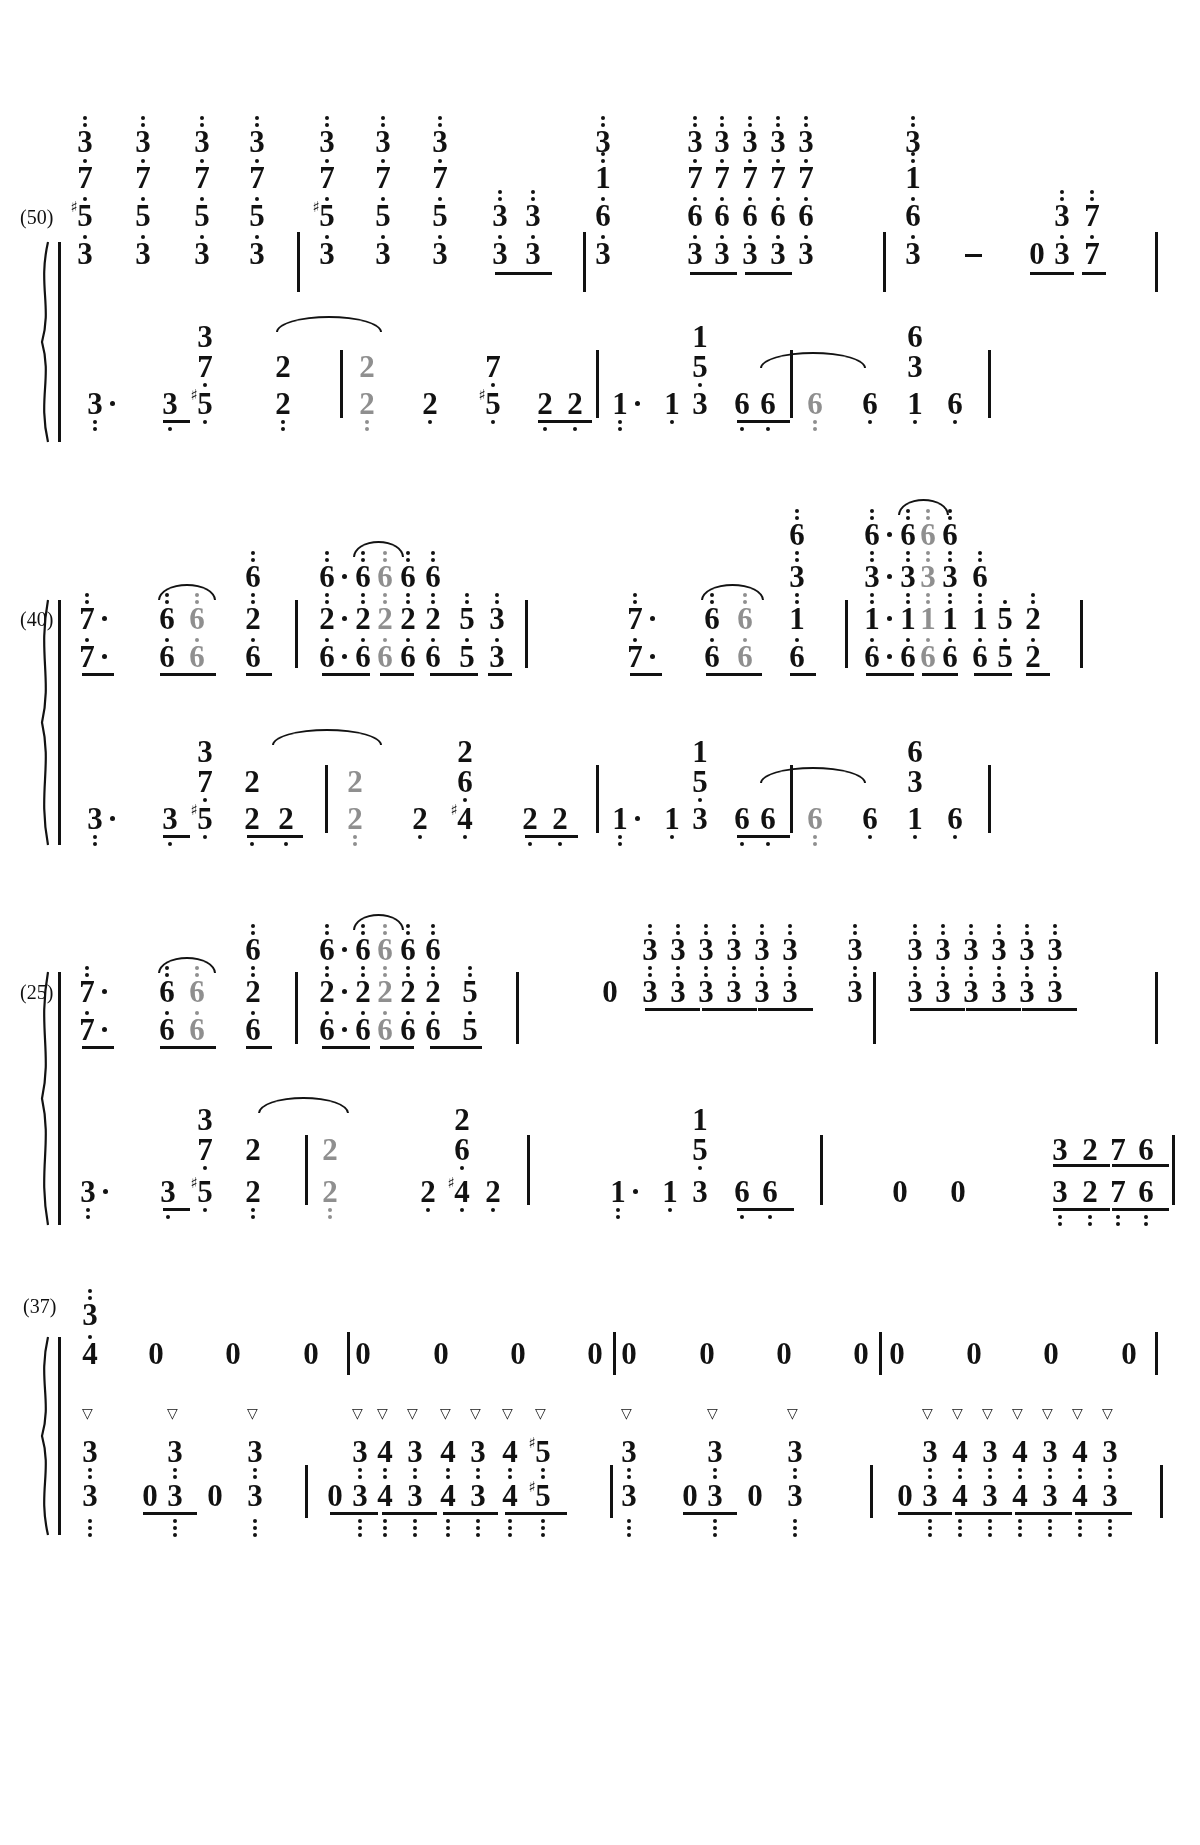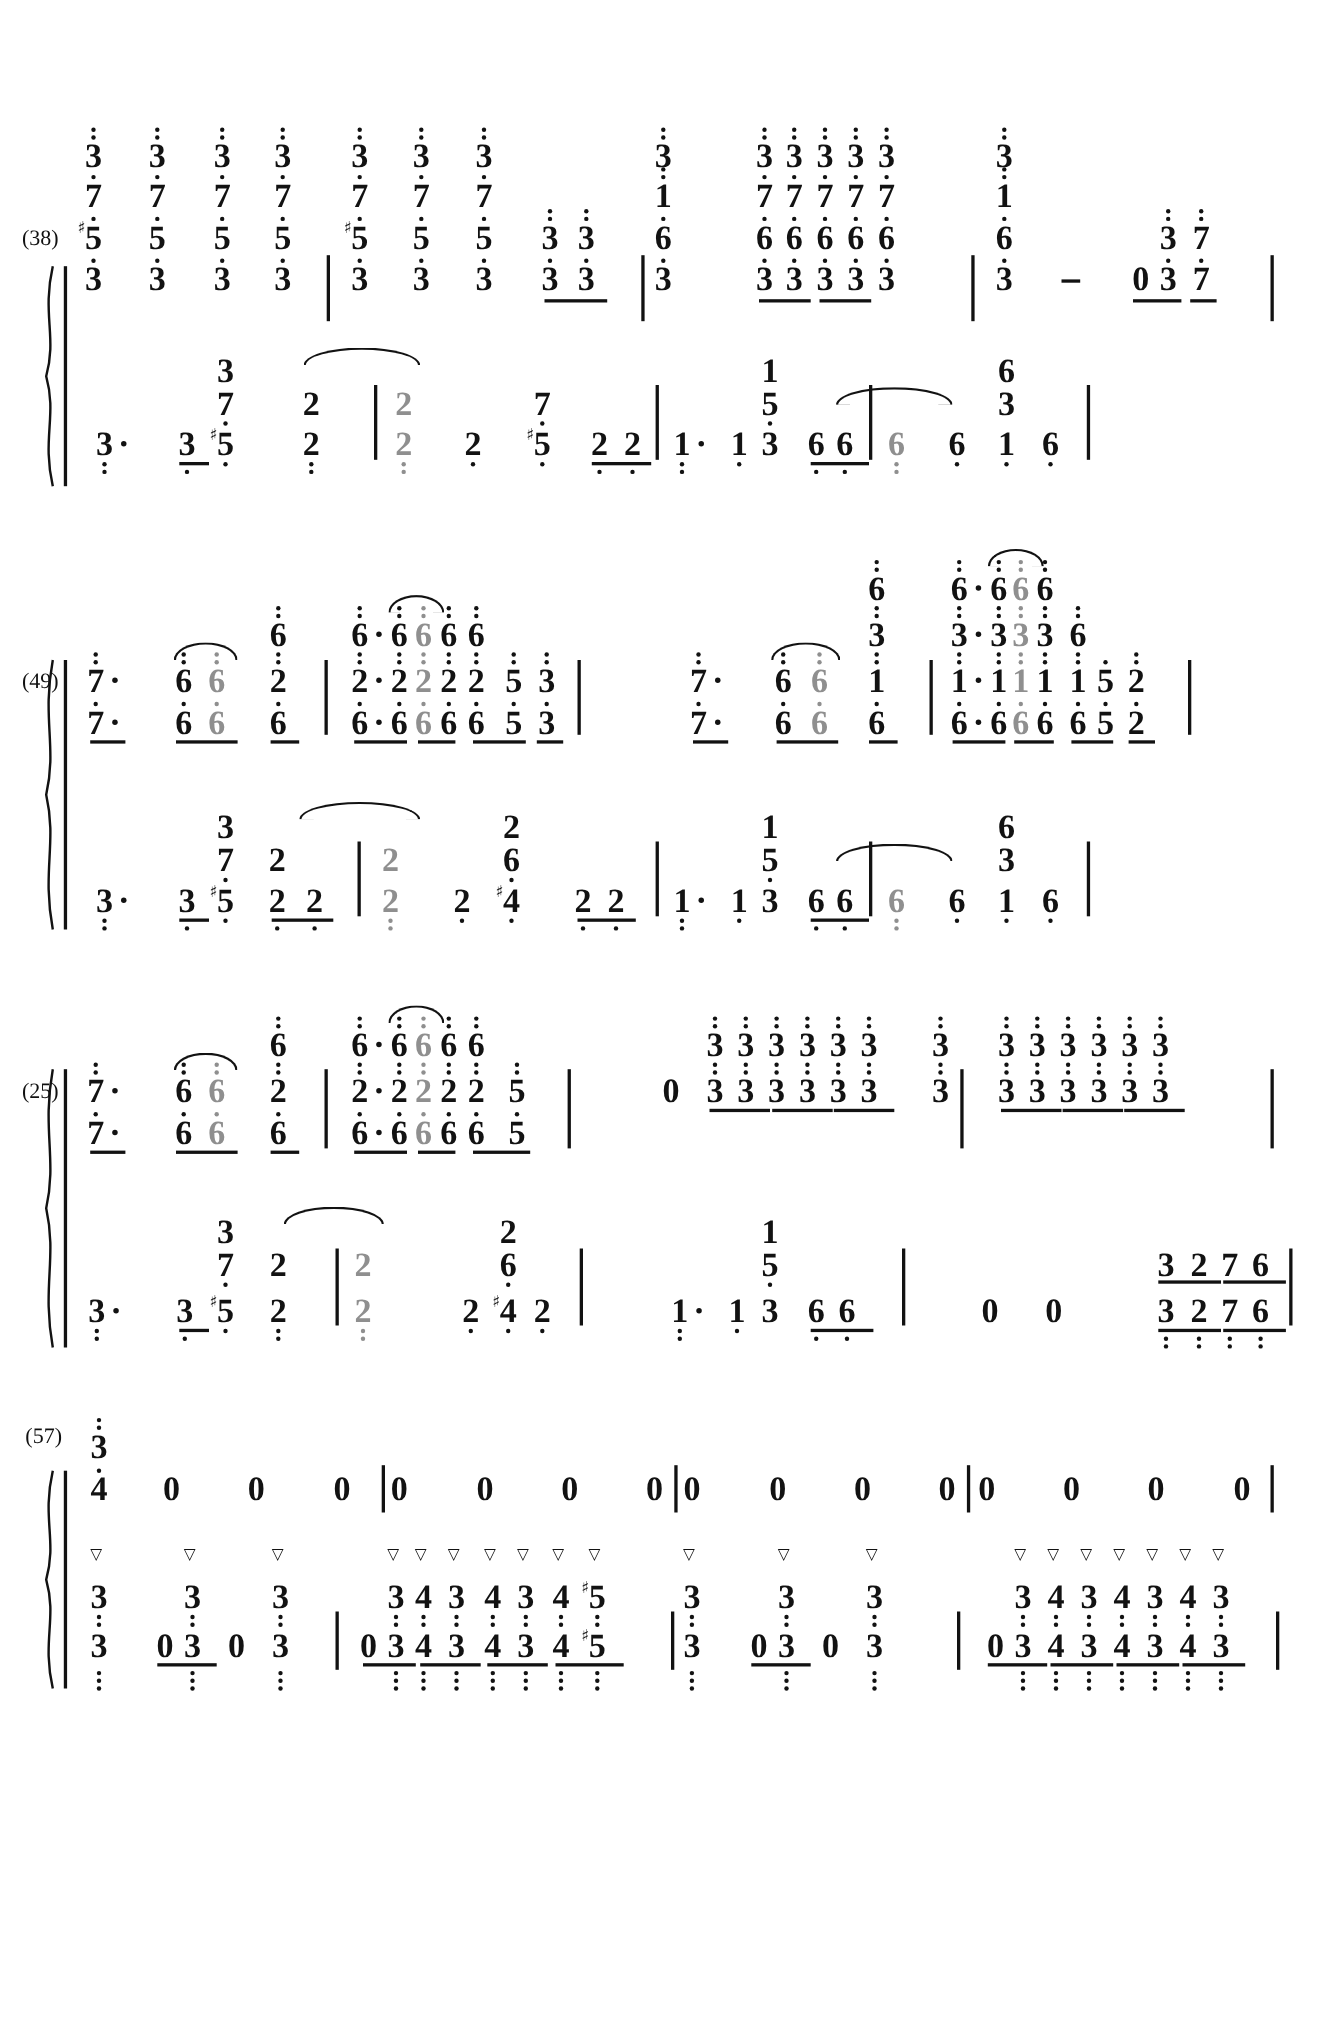--- a/index.html
+++ b/index.html
@@ -23,21 +23,21 @@
        border-radius:50% 50% 0 0 / 100% 100% 0 0;}
   .tri{position:absolute;margin-left:-8px;font:400 14px "DejaVu Sans",sans-serif;color:#121212;line-height:14px;}
   .dash{position:absolute;width:17px;height:3px;background:#121212;margin-left:-8px;}
   svg.brace{position:absolute;overflow:visible;}
 </style>
 </head>
 <body>
 
 <div class="sheet" style="width: 1200px; height: 1845px; background: rgb(255, 255, 255);">
   <section class="sys">
-    <span class="mlabel" style="left: 20px; top: 206px;">(38)</span>
+    <span class="mlabel" style="left: 20px; top: 206px;">(50)</span>
   <svg class="brace" width="22" height="200" style="left: 34px; top: 242px;">
         <path d="M14,0 C4,44 18,64 8,100 C18,136 4,156 14,200" fill="none" stroke="#121212" stroke-width="2.2"></path>
       </svg>
       <div class="bar" style="left: 58px; top: 242px; height: 200px;"></div>
       <div class="bar" style="left: 297px; top: 232px; height: 60px;"></div>
       <div class="bar" style="left: 583px; top: 232px; height: 60px;"></div>
       <div class="bar" style="left: 883px; top: 232px; height: 60px;"></div>
       <div class="bar" style="left: 1155px; top: 232px; height: 60px;"></div>
       <div class="bar" style="left: 340px; top: 350px; height: 68px;"></div>
       <div class="bar" style="left: 596px; top: 350px; height: 68px;"></div>
@@ -608,21 +608,21 @@
         </span>
       </span>
       <span class="note" style="left: 955px; top: 392px;">
         <span class="dg">6</span>
         <span class="dcol bl">
           <i class="dot"></i>
         </span>
       </span>
     </section>
   <section class="sys">
-    <span class="mlabel" style="left: 20px; top: 608px;">(49)</span>
+    <span class="mlabel" style="left: 20px; top: 608px;">(40)</span>
   <svg class="brace" width="22" height="245" style="left: 34px; top: 600px;">
         <path d="M14,0 C4,53.9 18,78.4 8,122.5 C18,166.60000000000002 4,191.1 14,245" fill="none" stroke="#121212" stroke-width="2.2"></path>
       </svg>
       <div class="bar" style="left: 58px; top: 600px; height: 245px;"></div>
       <div class="bar" style="left: 295px; top: 600px; height: 68px;"></div>
       <div class="bar" style="left: 525px; top: 600px; height: 68px;"></div>
       <div class="bar" style="left: 845px; top: 600px; height: 68px;"></div>
       <div class="bar" style="left: 1080px; top: 600px; height: 68px;"></div>
       <div class="bar" style="left: 325px; top: 765px; height: 68px;"></div>
       <div class="bar" style="left: 596px; top: 765px; height: 68px;"></div>
@@ -1780,21 +1780,21 @@
       </span>
       <span class="note" style="left: 1146px; top: 1180px;">
         <span class="dg">6</span>
         <span class="dcol bl low">
           <i class="dot"></i>
           <i class="dot"></i>
         </span>
       </span>
     </section>
   <section class="sys">
-    <span class="mlabel" style="left: 23px; top: 1295px;">(57)</span>
+    <span class="mlabel" style="left: 23px; top: 1295px;">(37)</span>
   <svg class="brace" width="22" height="198" style="left: 34px; top: 1337px;">
         <path d="M14,0 C4,43.56 18,63.36 8,99 C18,134.64000000000001 4,154.44 14,198" fill="none" stroke="#121212" stroke-width="2.2"></path>
       </svg>
       <div class="bar" style="left: 58px; top: 1337px; height: 198px;"></div>
       <div class="bar" style="left: 347px; top: 1332px; height: 43px;"></div>
       <div class="bar" style="left: 613px; top: 1332px; height: 43px;"></div>
       <div class="bar" style="left: 879px; top: 1332px; height: 43px;"></div>
       <div class="bar" style="left: 1155px; top: 1332px; height: 43px;"></div>
       <div class="bar" style="left: 305px; top: 1465px; height: 53px;"></div>
       <div class="bar" style="left: 610px; top: 1465px; height: 53px;"></div>

